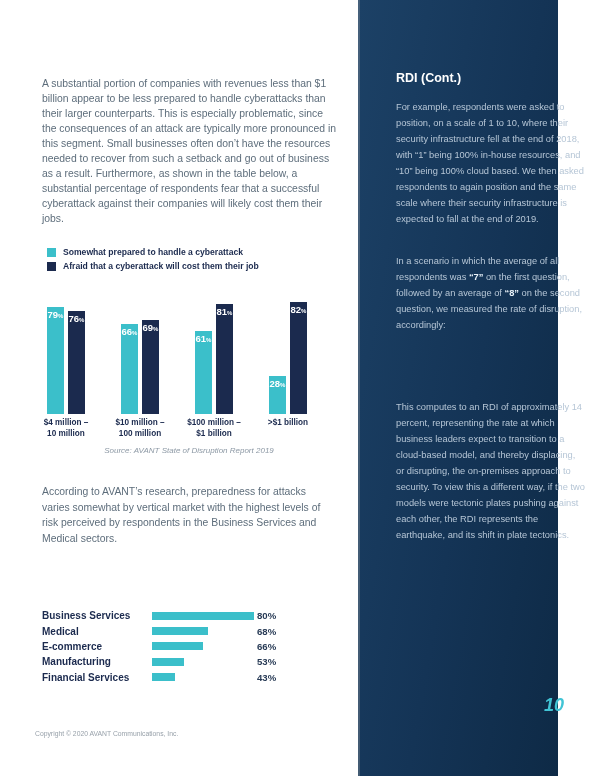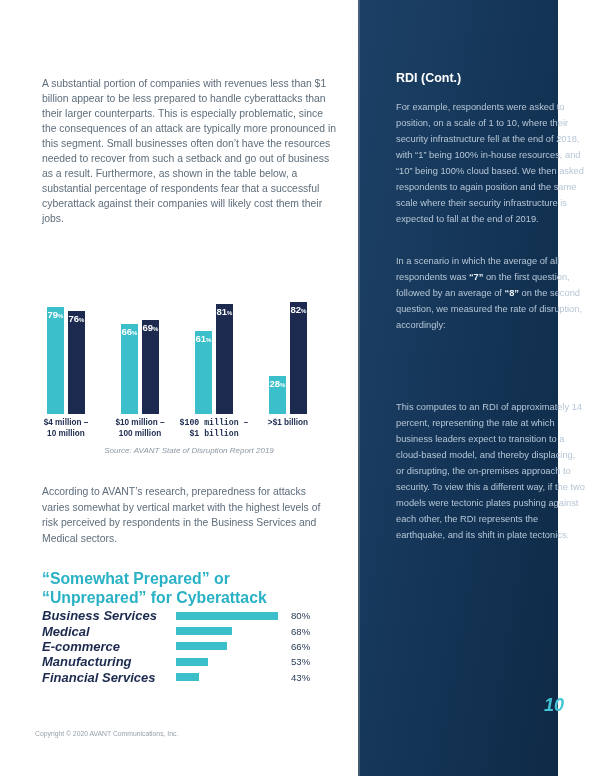--- a/index.html
+++ b/index.html
@@ -28,24 +28,24 @@
         color:#1b2a4e;line-height:11px;}
 
   .source{position:absolute;left:42px;top:446px;width:294px;text-align:center;
           font-size:8px;color:#8d99a5;font-style:italic;}
 
   .teal-heading{position:absolute;left:42px;top:556px;width:300px;
                 font-size:15.8px;line-height:19px;font-weight:bold;color:#29b1c5;}
 
   .hchart{position:absolute;left:42px;top:608px;width:300px;}
   .hrow{position:relative;height:15.4px;display:flex;align-items:center;}
-  .hlabel{width:134px;flex:none;font-size:13px;font-weight:bold;color:#1b2a4e;font-style:italic;}
+  .hlabel{width:110px;flex:none;font-size:10px;font-weight:bold;color:#1b2a4e;}
   .hbar{height:8px;background:#3bbfca;flex:none;}
-  .hpct{position:absolute;left:249px;top:0;height:100%;display:flex;align-items:center;
-        font-size:9.6px;font-weight:normal;color:#273a55;}
+  .hpct{position:absolute;left:215px;top:0;height:100%;display:flex;align-items:center;
+        font-size:9.6px;font-weight:bold;color:#273a55;}
 
   .copyright{position:absolute;left:35px;top:730px;font-size:6.8px;color:#98a1aa;}
 
   
   .panel{position:absolute;left:358px;top:0;width:200px;height:776px;box-sizing:border-box;
          background:linear-gradient(100deg,#1c4166 0%,#143456 55%,#0e2a46 100%);
          border-left:2px solid rgba(130,150,170,0.45);}
   .panel-title{position:absolute;left:36px;top:58px;font-size:12.5px;font-weight:bold;color:#ffffff;}
   .panel-p{position:absolute;left:36px;width:190px;font-size:9.3px;line-height:16px;color:#b6c6d6;}
   .pp1{top:90px;}
@@ -56,20 +56,30 @@
            font-size:13.5px;font-weight:bold;color:#4ed2de;letter-spacing:0.2px;}
   .pagenum{position:absolute;left:184px;top:695px;font-size:18px;font-weight:bold;color:#41c4d5;font-style:italic;}
 </style>
 </head>
 <body>
 
 <div class="page">
 
   <p class="body-text intro">A substantial portion of companies with revenues less than $1 billion appear to be less prepared to handle cyberattacks than their larger counterparts. This is especially problematic, since the consequences of an attack are typically more pronounced in this segment. Small businesses often don’t have the resources needed to recover from such a setback and go out of business as a result. Furthermore, as shown in the table below, a substantial percentage of respondents fear that a successful cyberattack against their companies will likely cost them their jobs.</p>
 
+  <div class="legend">
+      <div class="legend-row">
+        <span class="legend-swatch" style="background: rgb(59, 191, 202);"></span>
+        <span class="legend-label">Somewhat prepared to handle a cyberattack</span>
+      </div>
+      <div class="legend-row">
+        <span class="legend-swatch" style="background: rgb(27, 42, 78);"></span>
+        <span class="legend-label">Afraid that a cyberattack will cost them their job</span>
+      </div>
+    </div>
 
   <div class="vchart">
       <div class="vgroup" style="left: 5px;">
         <div class="vbar" style="height: 107px; background: rgb(59, 191, 202);">
           <span class="vlabel">79<small>%</small></span>
         </div>
         <div class="vbar" style="height: 103px; background: rgb(27, 42, 78);">
           <span class="vlabel">76<small>%</small></span>
         </div>
       </div>
@@ -100,34 +110,33 @@
     </div>
   <div class="vcats">
       <div class="vcat" style="left: 18px;">
         <div>$4 million –</div>
         <div>10 million</div>
       </div>
       <div class="vcat" style="left: 92px;">
         <div>$10 million –</div>
         <div>100 million</div>
       </div>
-      <div class="vcat" style="left: 166px; font-family: Liberation Mono, monospace;">
+      <div class="vcat" style="left: 166px;">
         <div>$100 million –</div>
         <div>$1 billion</div>
       </div>
       <div class="vcat" style="left: 240px;">
         <div>&gt;$1 billion</div>
       </div>
     </div>
 
   <div class="source">Source: AVANT State of Disruption Report 2019</div>
 
   <p class="body-text p2">According to AVANT’s research, preparedness for attacks varies somewhat by vertical market with the highest levels of risk perceived by respondents in the Business Services and Medical sectors.</p>
 
-  <h2 class="teal-heading"><span>“Somewhat Prepared” or</span><br><span>“Unprepared” for Cyberattack</span></h2>
 
   <div class="hchart">
       <div class="hrow">
         <span class="hlabel">Business Services</span>
         <span class="hbar" style="width: 102px; background: rgb(59, 191, 202);"></span>
         <span class="hpct">80%</span>
       </div>
       <div class="hrow">
         <span class="hlabel">Medical</span>
         <span class="hbar" style="width: 56px; background: rgb(59, 191, 202);"></span>

